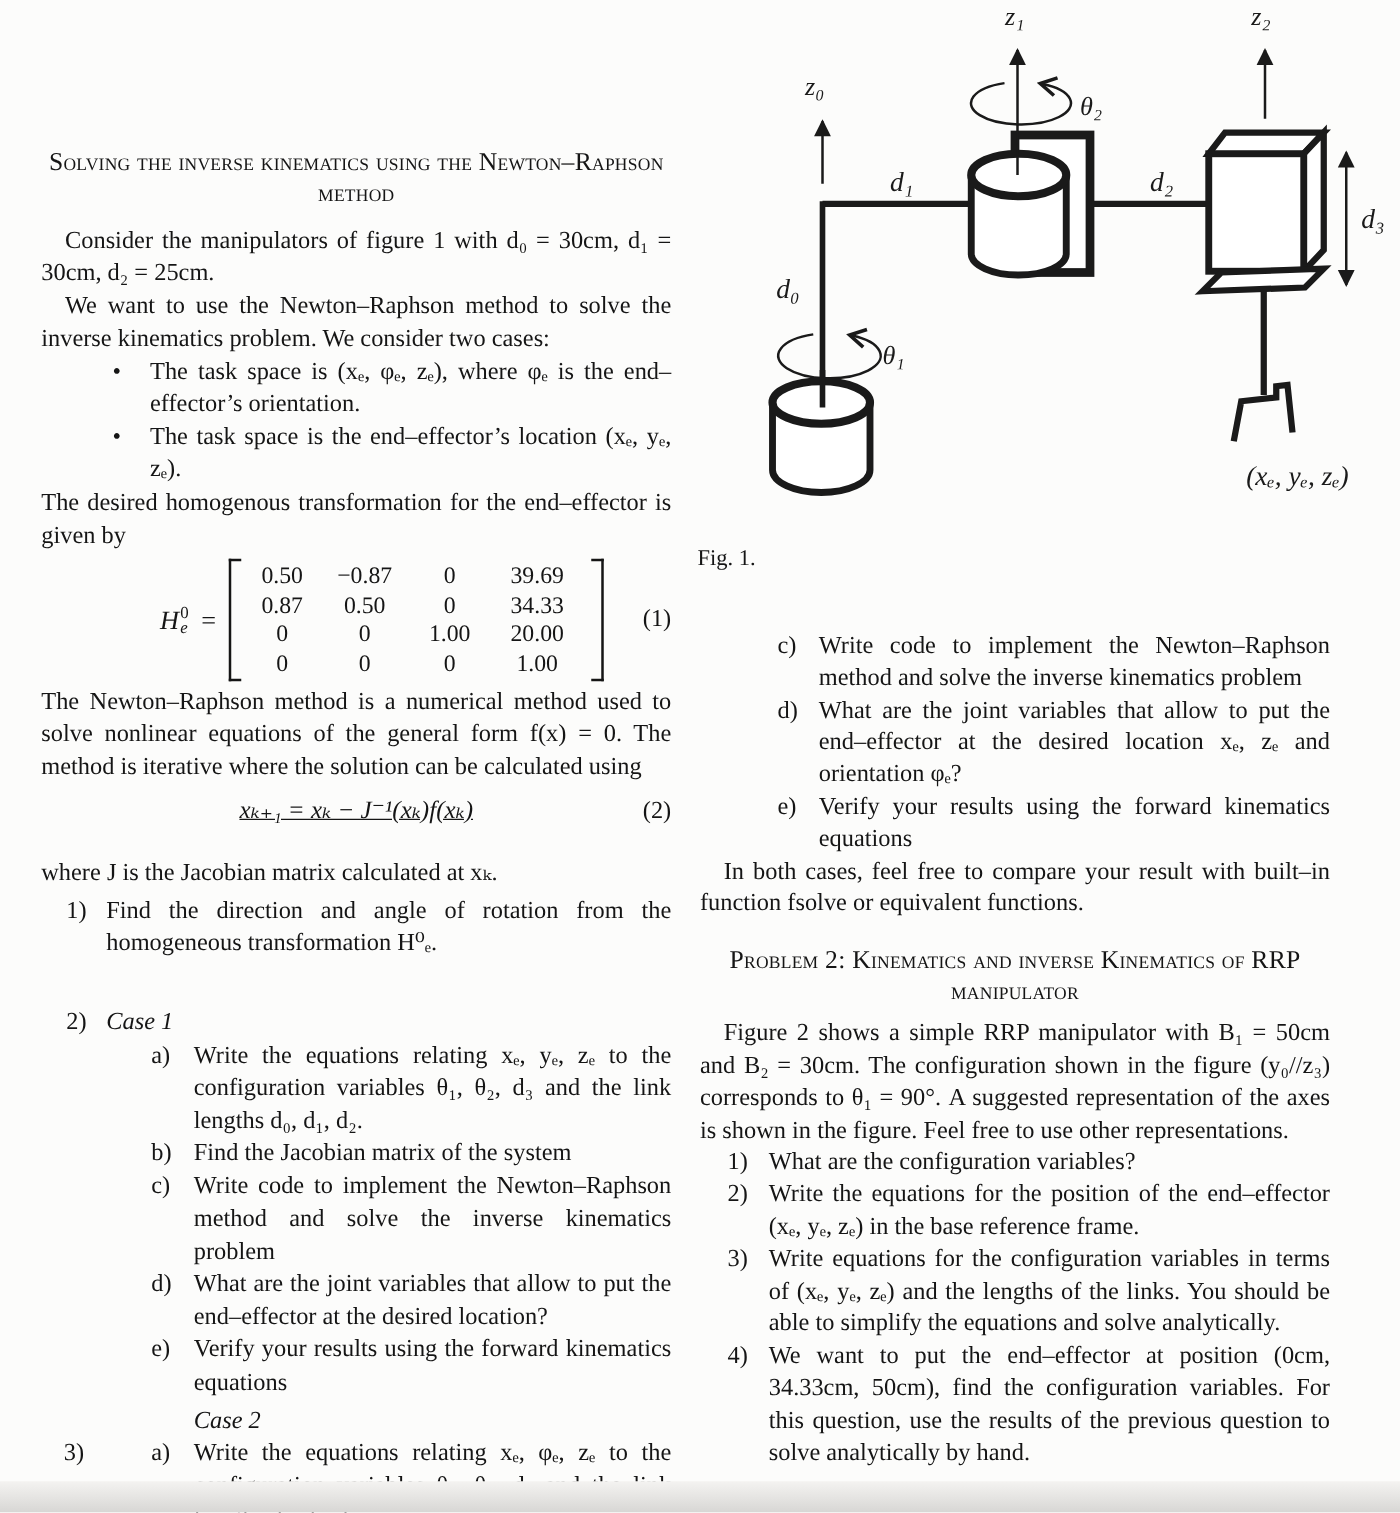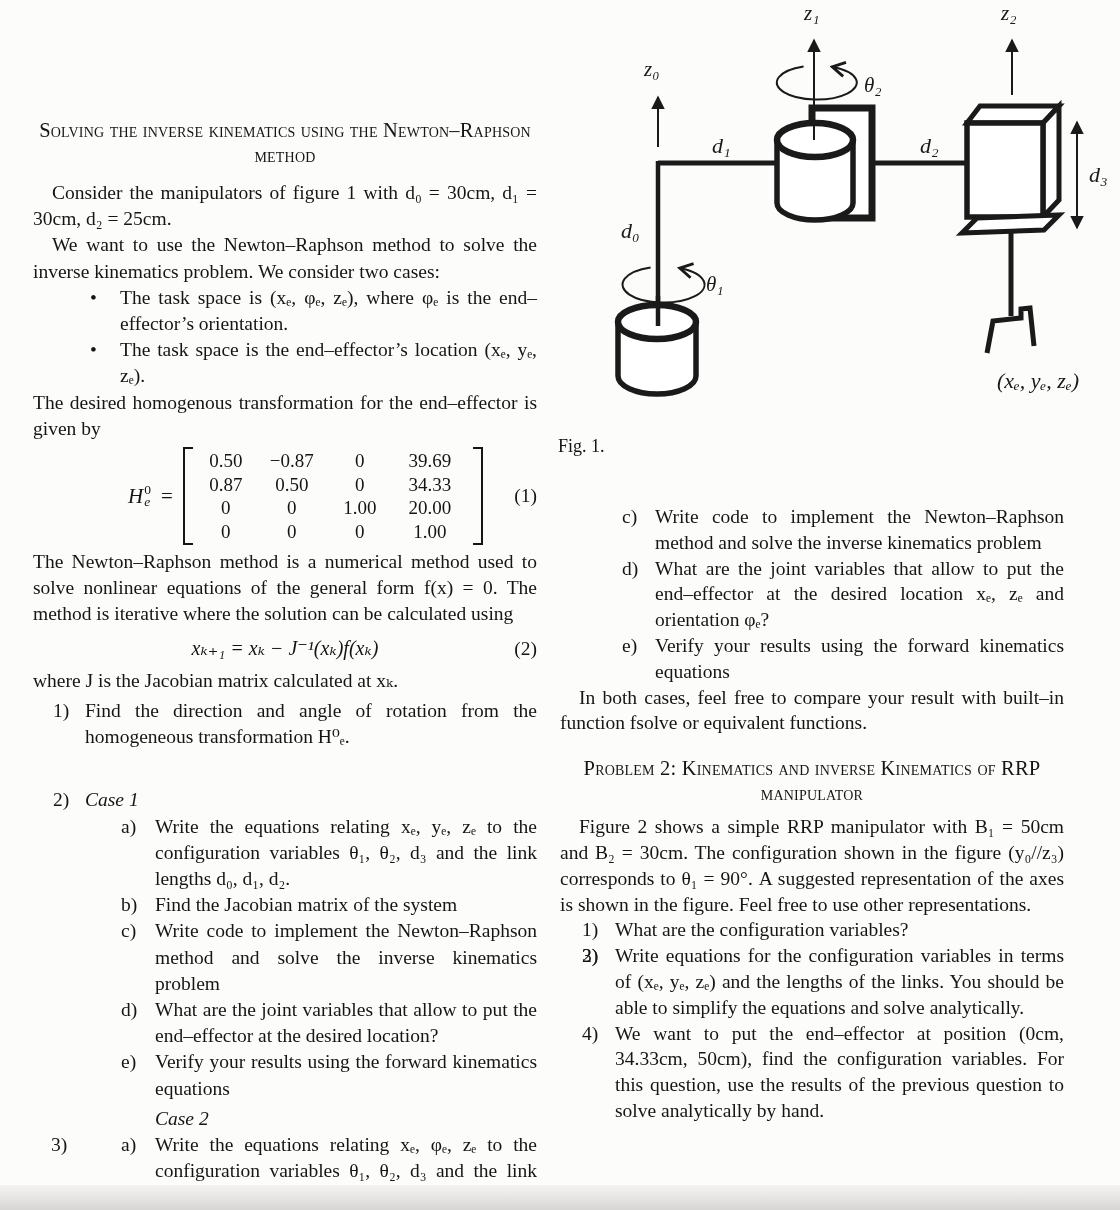--- a/index.html
+++ b/index.html
@@ -64,21 +64,21 @@
   .eq-sign{margin:0 10px 0 10px;font-style:normal;}
   .matrix{display:flex;align-items:stretch;}
   .brak{width:8px;}
   .brak-l{border:2px solid #151515;border-right:none;}
   .brak-r{border:2px solid #151515;border-left:none;}
   .mat-grid{padding:2px 4px;}
   .mat-row{display:flex;}
   .mc{display:inline-block;text-align:center;font-size:19px;line-height:23.5px;}
   .mc0{width:58px;}.mc1{width:74px;}.mc2{width:62px;}.mc3{width:78px;}
   .eq-num{margin-left:auto;font-size:19.5px;}
-  .eq2-row{position:relative;text-align:center;margin:7px 0 6px 0;}
+  .eq2-row{position:relative;text-align:center;margin:7px 0 24px 0;text-decoration:underline;}
   .eq2-body{font-style:italic;font-size:20px;}
   .eq2-row .eq-num{position:absolute;right:0;top:1px;}
   
   .figure-wrap{position:absolute;left:560px;top:0;width:560px;height:432px;}
   .fig-caption{position:absolute;left:558px;top:436px;font-size:18px;}
   .fig-label{font-style:italic;font-size:21px;fill:#1a1a1a;}
   .fig-label-sm{font-style:italic;font-size:22px;fill:#1a1a1a;}
   
   .footer-band{
     position:absolute;left:0;bottom:0;width:100%;height:25px;
@@ -278,20 +278,21 @@
   <p class="indent">Figure 2 shows a simple RRP manipulator with B₁ = 50cm and B₂ = 30cm. The configuration shown in the figure (y₀//z₃) corresponds to θ₁ = 90°. A suggested representation of the axes is shown in the figure. Feel free to use other representations.</p>
 
   <div>
 
   <div class="item-r">
       <span class="num">1)</span>
       <span>What are the configuration variables?</span>
     </div>
       <div class="item-r">
       <span class="num">2)</span>
+      <span>Write the equations for the position of the end–effector (xₑ, yₑ, zₑ) in the base reference frame.</span>
     </div>
       <div class="item-r">
       <span class="num">3)</span>
       <span>Write equations for the configuration variables in terms of (xₑ, yₑ, zₑ) and the lengths of the links. You should be able to simplify the equations and solve analytically.</span>
     </div>
       <div class="item-r">
       <span class="num">4)</span>
       <span>We want to put the end–effector at position (0cm, 34.33cm, 50cm), find the configuration variables. For this question, use the results of the previous question to solve analytically by hand.</span>
     </div>
     </div>

